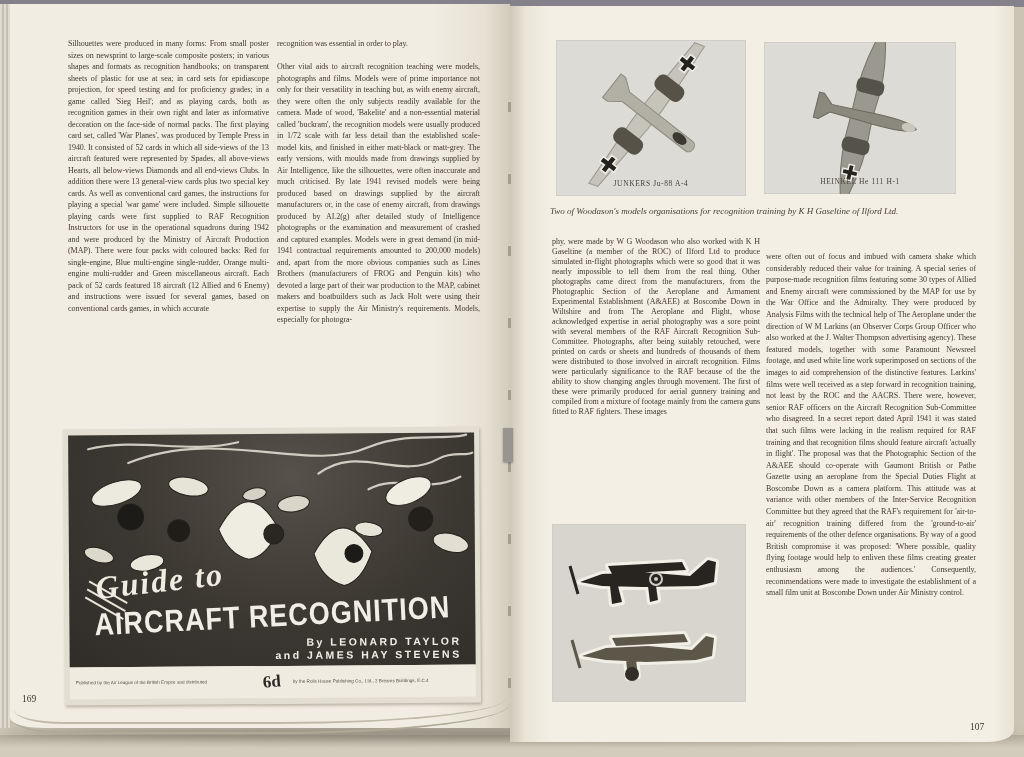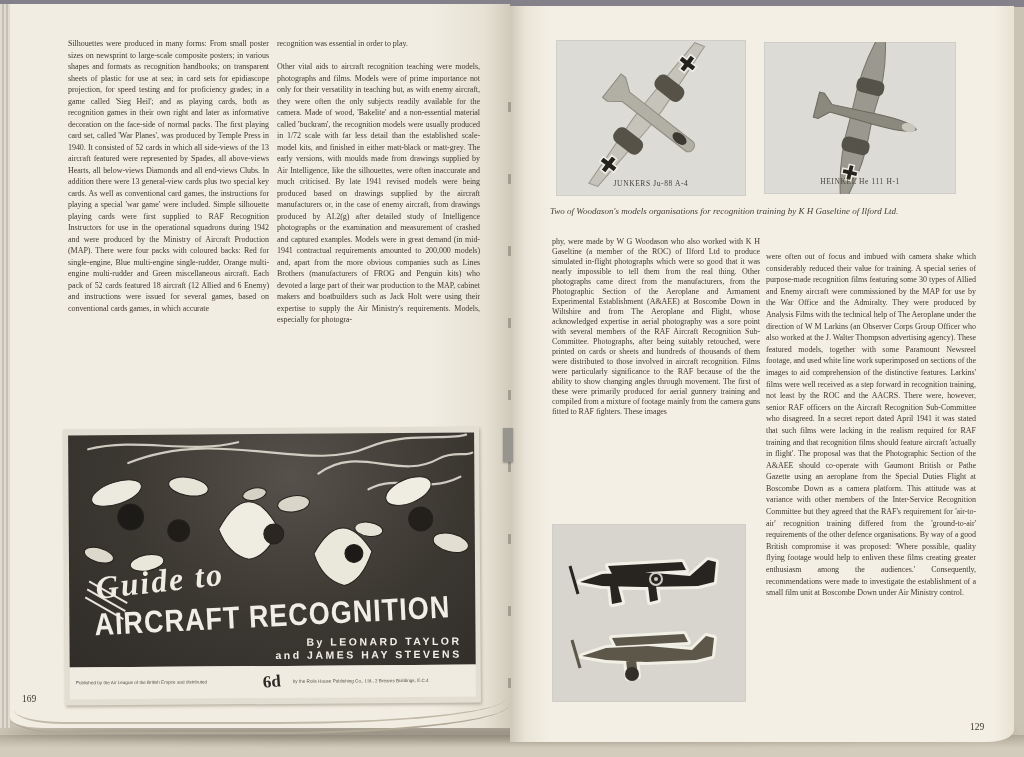--- a/index.html
+++ b/index.html
@@ -198,15 +198,15 @@
         <path d="M30,132 L54,124 L96,122 L140,126 L154,112 L162,114 L160,132 L144,136 L94,138 L54,136 Z
                  M60,114 L132,110 L136,118 L64,122 Z M74,136 L84,136 L86,152 L76,154 Z" fill="#5c5749" stroke="#f2efe6" stroke-width="6"></path>
         <path d="M30,132 L54,124 L96,122 L140,126 L154,112 L162,114 L160,132 L144,136 L94,138 L54,136 Z
                  M60,114 L132,110 L136,118 L64,122 Z M74,136 L84,136 L86,152 L76,154 Z" fill="#5c5749"></path>
         <line x1="20" y1="116" x2="28" y2="144" stroke="#5c5749" stroke-width="3"></line>
         <circle cx="80" cy="150" r="7" fill="#332f28"></circle>
       </g>
     </svg>
   </div>
 
-  <div class="abs pagenum" id="rp-num">129</div>
+  <div class="abs pagenum" id="rp-num">107</div>
 
 </div>
 
 </body></html>

